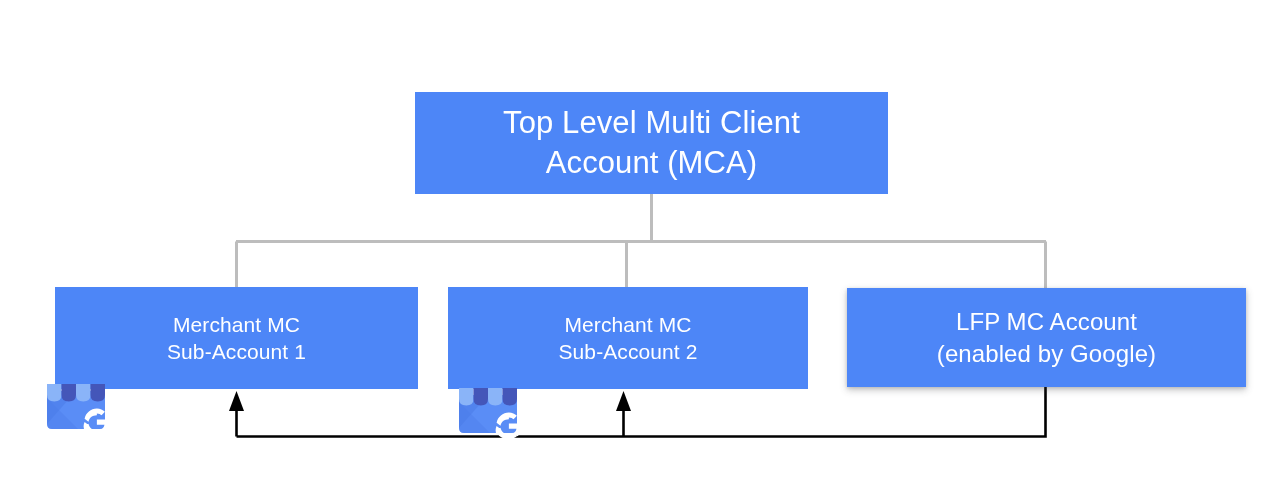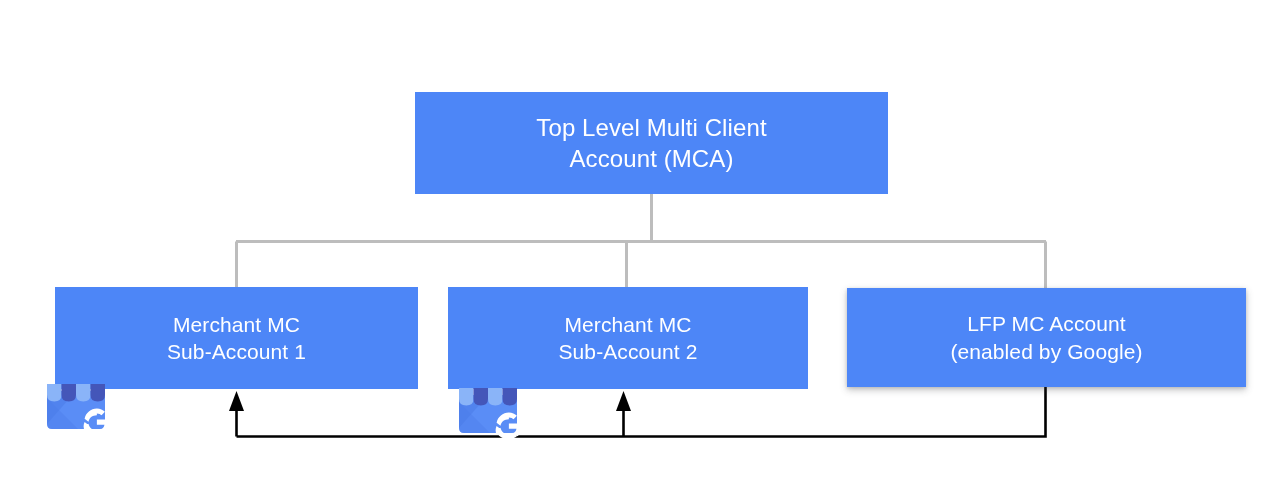--- a/index.html
+++ b/index.html
@@ -47,42 +47,42 @@
     display: block;
     white-space: pre-line;
     padding: 0 10px;
   }
 
   #node-top {
     left: 415px;
     top: 92px;
     width: 473px;
     height: 102px;
-    font-size: 24px;
+    font-size: 31px;
   }
   #node-merchant-1 {
     left: 55px;
     top: 287px;
     width: 363px;
     height: 102px;
     font-size: 21px;
   }
   #node-merchant-2 {
     left: 448px;
     top: 287px;
     width: 360px;
     height: 102px;
     font-size: 21px;
   }
   #node-lfp {
     left: 847px;
     top: 288px;
     width: 399px;
     height: 99px;
-    font-size: 21px;
+    font-size: 24px;
     box-shadow: 0 3px 7px rgba(60, 64, 67, 0.30),
                 0 1px 3px rgba(60, 64, 67, 0.16);
   }
 
   
   .gmb-icon {
     position: absolute;
     width: 76px;
     height: 76px;
     z-index: 6;

